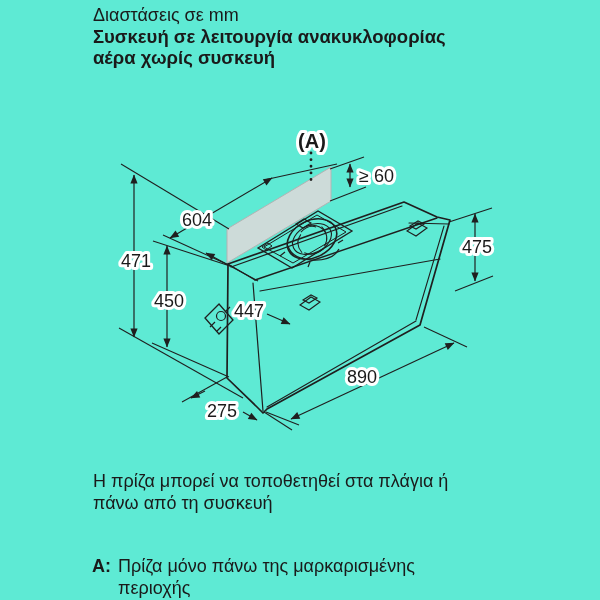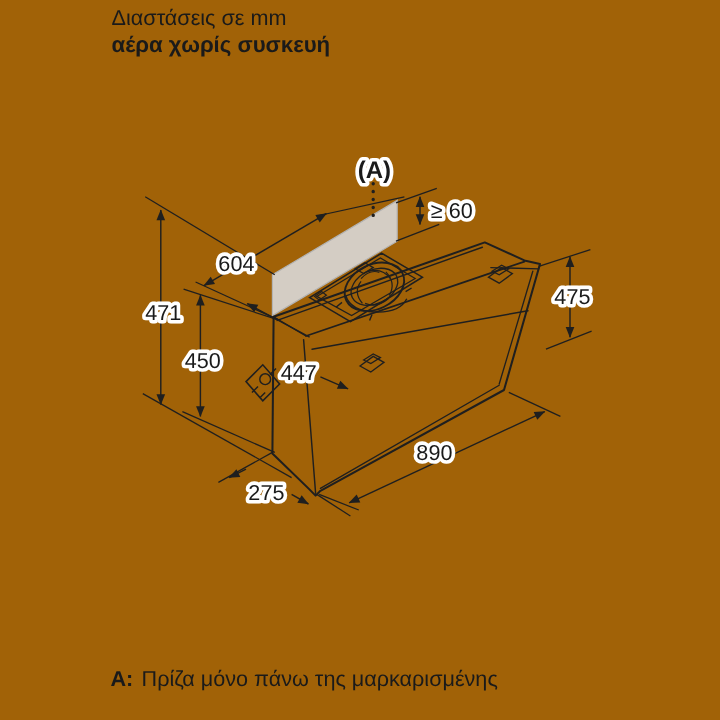--- a/index.html
+++ b/index.html
@@ -1,16 +1,16 @@
 <!DOCTYPE html>
 <html><head>
 <meta charset="utf-8">
 <style>
   html,body{margin:0;padding:0;background:#fff;}
-  .page{position:relative;width:600px;height:600px;background:#a16207;overflow:hidden;
+  .page{position:relative;width:600px;height:600px;background:#5eead4;overflow:hidden;
         font-family:"Liberation Sans",sans-serif;color:#1a1a1a;}
   .hdr{position:absolute;left:93px;top:4px;width:470px;}
   .hdr-line1{font-size:18px;line-height:22px;font-weight:400;}
   .hdr-bold{font-size:18.5px;line-height:21px;font-weight:700;}
   .ftr1{position:absolute;left:93px;top:471px;width:480px;font-size:18px;line-height:21.5px;}
   .ftr2{position:absolute;left:92px;top:556px;width:480px;font-size:18px;line-height:21.5px;
         display:flex;align-items:flex-start;}
   .ftr2 .note-label{font-weight:700;margin-right:7px;}
   svg{position:absolute;left:0;top:0;}
   svg .ln{stroke:#1f1f1f;fill:none;}
@@ -22,20 +22,21 @@
   .dim-label.start{text-anchor:start;}
   .dim-label.big{font-size:20px;font-weight:700;}
 </style>
 </head>
 <body>
 
 <div class="page">
 
   <div class="hdr">
     <div class="hdr-line1">Διαστάσεις σε mm</div>
+    <div class="hdr-bold">Συσκευή σε λειτουργία ανακυκλοφορίας</div>
     <div class="hdr-bold">αέρα χωρίς συσκευή</div>
   </div>
 
   <svg width="600" height="600" viewBox="0 0 600 600">
     <defs>
       <marker id="arw" viewBox="0 0 10 10" refX="9.5" refY="5" markerWidth="12" markerHeight="9" orient="auto-start-reverse" markerUnits="userSpaceOnUse">
         <path d="M0,1 L10,5 L0,9 z" fill="#1f1f1f"></path>
       </marker>
     </defs>
 
@@ -141,21 +142,26 @@
     <text class="dim-label start" x="359" y="182">≥ 60</text>
     <text class="dim-label" x="197" y="226">604</text>
     <text class="dim-label" x="136" y="267">471</text>
     <text class="dim-label" x="169" y="307">450</text>
     <text class="dim-label" x="249" y="317">447</text>
     <text class="dim-label" x="477" y="253">475</text>
     <text class="dim-label" x="362" y="383">890</text>
     <text class="dim-label" x="222" y="417">275</text>
   </svg>
 
+  <div class="ftr1">
+    <div>Η πρίζα μπορεί να τοποθετηθεί στα πλάγια ή</div>
+    <div>πάνω από τη συσκευή</div>
+  </div>
 
   <div class="ftr2">
     <span class="note-label">A:</span>
     <span>
       <span>Πρίζα μόνο πάνω της μαρκαρισμένης</span><br>
+      <span>περιοχής</span>
     </span>
   </div>
 
 </div>
 
 </body></html>

